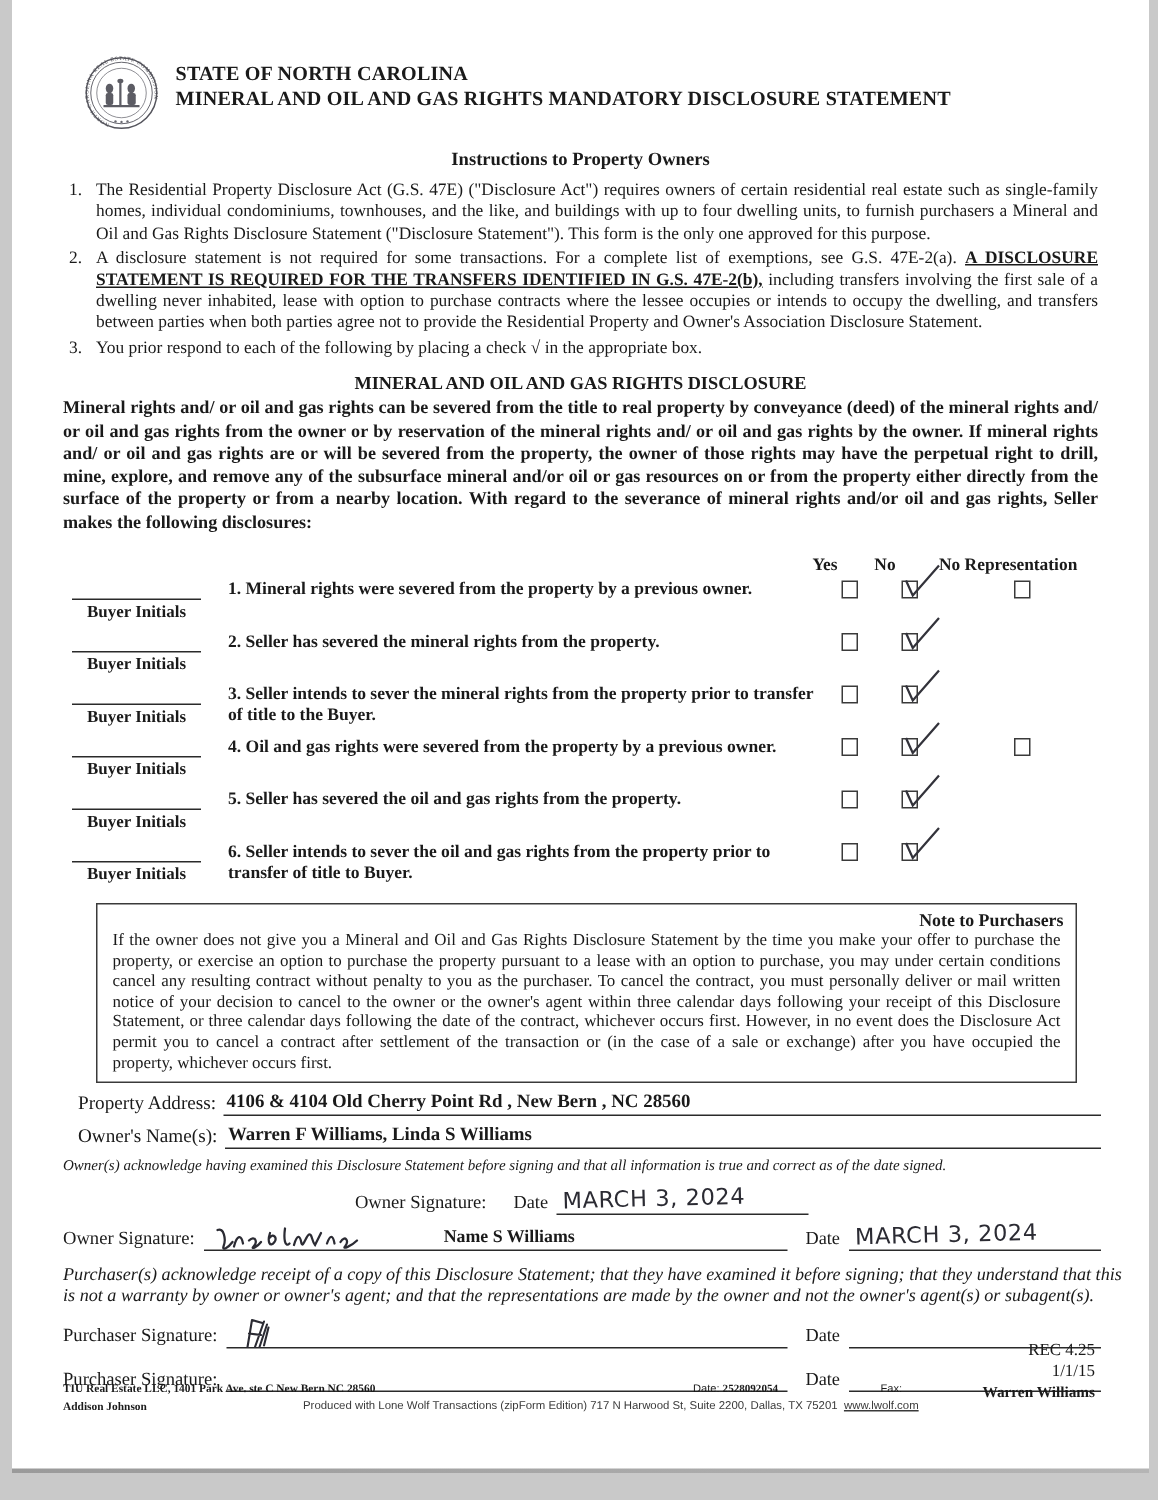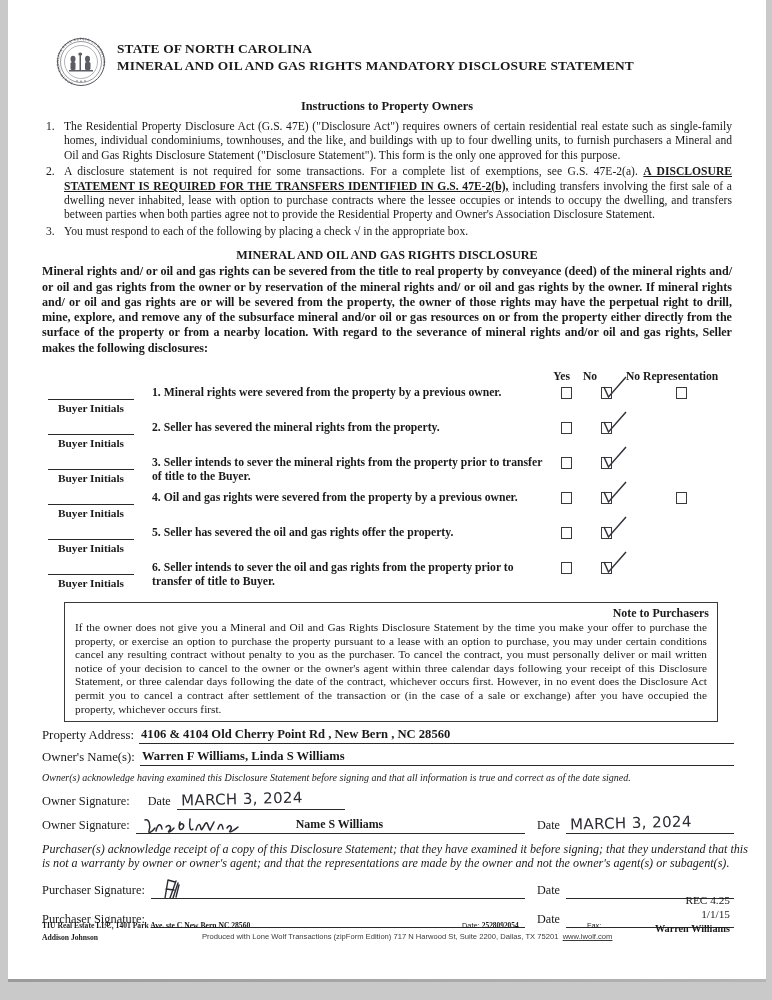--- a/index.html
+++ b/index.html
@@ -108,21 +108,21 @@
     position: relative;
   }
   .col-head {
     display: flex;
     font-weight: bold;
     font-size: 11.6px;
     margin-left: 0;
     height: 14px;
   }
   .ch-spacer { flex: 1; }
-  .ch-yes { width: 40px; text-align: right; flex: 0 0 40px; }
+  .ch-yes { width: 40px; text-align: center; flex: 0 0 40px; }
   .ch-no  { width: 40px; text-align: center; flex: 0 0 40px; }
   .ch-norep { width: 110px; text-align: left; flex: 0 0 110px; padding-left: 4px; margin-left: 12px;}
 
   .qrow {
     display: flex;
     align-items: flex-start;
     min-height: 35px;
   }
   .initials-cell {
     width: 98px;
@@ -195,21 +195,21 @@
     font-size: 11.3px;
     line-height: 13.6px;
     text-align: justify;
     padding: 0 2px;
   }
 
   
   .field-row {
     display: flex;
     align-items: flex-end;
-    margin: 5px 32px 0 34px;
+    margin: 5px 32px 0 44px;
     font-size: 12.8px;
   }
   .field-label { white-space: nowrap; padding-right: 5px; padding-bottom: 1px;}
   .field-value {
     flex: 1;
     border-bottom: 1.3px solid #2a2a2a;
     font-weight: bold;
     font-size: 12.6px;
     padding-bottom: 1px;
     padding-left: 2px;
@@ -222,20 +222,21 @@
     line-height: 14.6px;
   }
 
   
   .sig-row {
     display: flex;
     align-items: flex-end;
     margin: 6px 32px 0 34px;
     font-size: 12.4px;
     position: relative;
+    justify-content: center;
   }
   .sig-label { white-space: nowrap; padding-right: 6px; padding-bottom: 1px; }
   .sig-line {
     flex: 1;
     border-bottom: 1.3px solid #2a2a2a;
     position: relative;
     height: 17px;
   }
   .sig-printed {
     position: absolute;
@@ -383,21 +384,21 @@
     <div class="instr-row">
       <div class="instr-num">1.</div>
       <div class="instr-text"><span>The Residential Property Disclosure Act (G.S. 47E) ("Disclosure Act") requires owners of certain residential real estate such as single-family homes, individual condominiums, townhouses, and the like, and buildings with up to four dwelling units, to furnish purchasers a Mineral and Oil and Gas Rights Disclosure Statement ("Disclosure Statement"). This form is the only one approved for this purpose.</span></div>
     </div>
     <div class="instr-row">
       <div class="instr-num">2.</div>
       <div class="instr-text"><span>A disclosure statement is not required for some transactions. For a complete list of exemptions, see G.S. 47E-2(a). </span><span class="bold-underline">A DISCLOSURE STATEMENT IS REQUIRED FOR THE TRANSFERS IDENTIFIED IN G.S. 47E-2(b),</span><span> including transfers involving the first sale of a dwelling never inhabited, lease with option to purchase contracts where the lessee occupies or intends to occupy the dwelling, and transfers between parties when both parties agree not to provide the Residential Property and Owner's Association Disclosure Statement.</span></div>
     </div>
     <div class="instr-row">
       <div class="instr-num">3.</div>
-      <div class="instr-text nojust"><span>You must respond to each of the following by placing a check √ in the appropriate box.</span></div>
+      <div class="instr-text nojust"><span>You prior respond to each of the following by placing a check √ in the appropriate box.</span></div>
     </div>
   </div>
 
   <div class="disc-heading">MINERAL AND OIL AND GAS RIGHTS DISCLOSURE</div>
   <div class="disc-body">Mineral rights and/ or oil and gas rights can be severed from the title to real property by conveyance (deed) of the mineral rights and/ or oil and gas rights from the owner or by reservation of the mineral rights and/ or oil and gas rights by the owner. If mineral rights and/ or oil and gas rights are or will be severed from the property, the owner of those rights may have the perpetual right to drill, mine, explore, and remove any of the subsurface mineral and/or oil or gas resources on or from the property either directly from the surface of the property or from a nearby location. With regard to the severance of mineral rights and/or oil and gas rights, Seller makes the following disclosures:</div>
 
   <div class="qtable">
     <div class="col-head">
       <div class="ch-spacer"></div>
       <div class="ch-yes">Yes</div>
@@ -487,21 +488,21 @@
       <div class="box-cell norep">
             <div class="cbox"></div>
           </div>
     </div>
 
     <div class="qrow">
       <div class="initials-cell">
         <div class="initials-line"></div>
         <div class="initials-label">Buyer Initials</div>
       </div>
-      <div class="q-text"><span>5.</span> <span>Seller has severed the oil and gas rights offer the property.</span></div>
+      <div class="q-text"><span>5.</span> <span>Seller has severed the oil and gas rights from the property.</span></div>
       <div class="box-cell">
             <div class="cbox"></div>
           </div>
       <div class="box-cell">
             <div class="cbox">
               <svg class="check" viewBox="0 0 30 26">
                 <path d="M3 11 L7.5 21 L25 1" fill="none" stroke="#33333b" stroke-width="1.5"></path>
               </svg>
             </div>
           </div>

